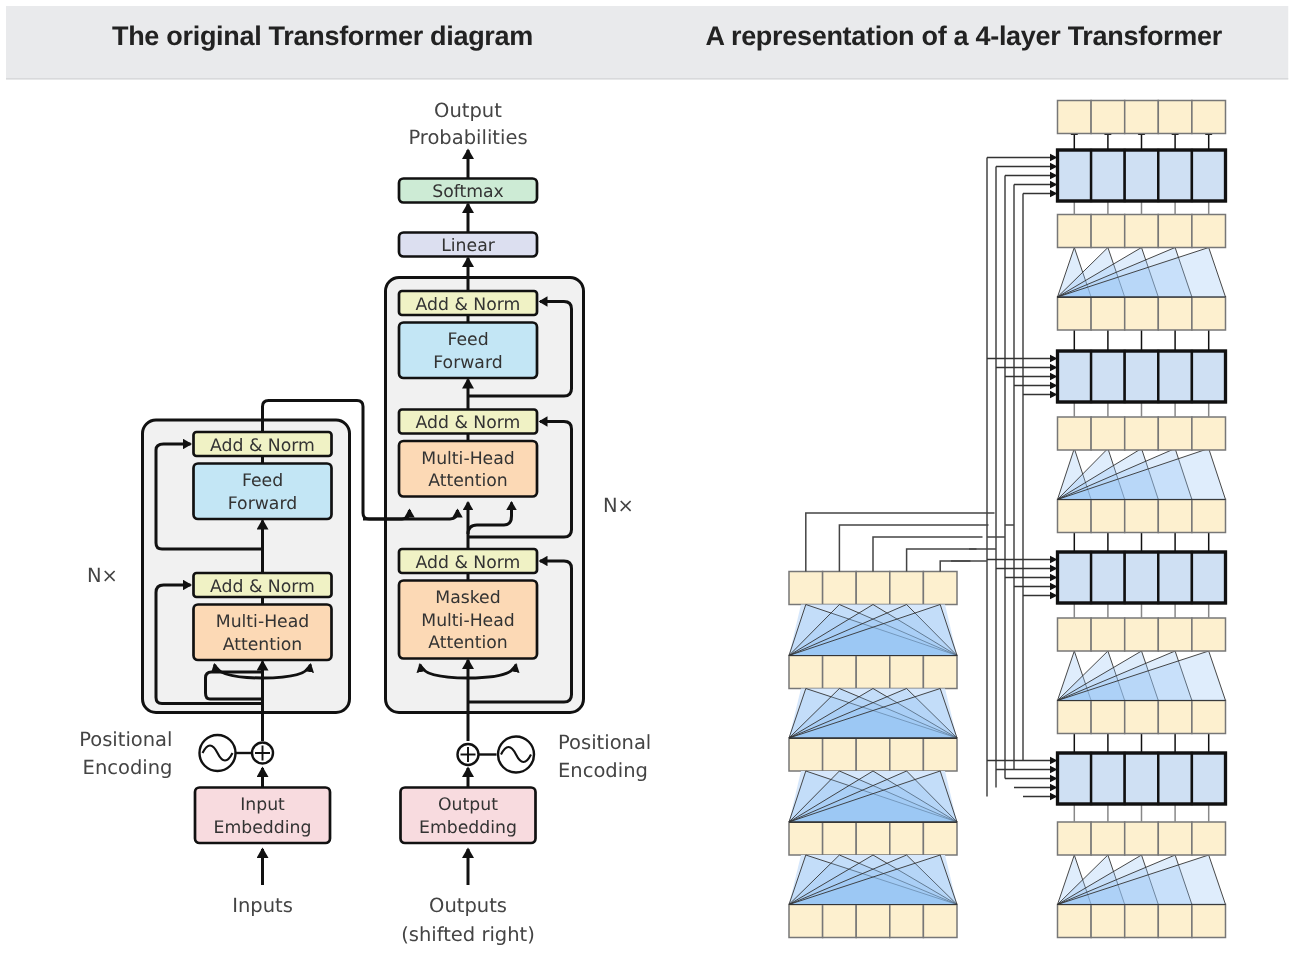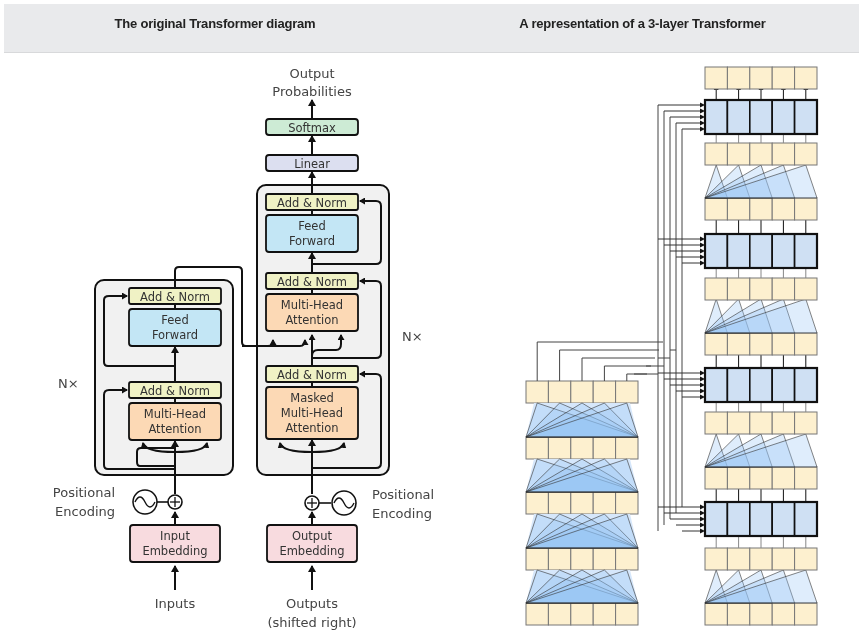--- a/index.html
+++ b/index.html
@@ -1,30 +1,30 @@
 <!DOCTYPE html>
 <html><head>
 <meta charset="utf-8">
 <style>
   html, body { margin:0; padding:0; background:#ffffff; }
   body { width:859px; height:644px; position:relative; overflow:hidden; font-family:"Liberation Sans", sans-serif; }
   .header { position:absolute; left:4px; top:4px; width:855px; height:48px; background:#e9eaec; border-bottom:1px solid #d8d9db; }
-  .hdr-title { position:absolute; top:0; height:48px; line-height:48px; font-size:13px; font-weight:bold; color:#222; text-align:center; font-family:"Liberation Sans", sans-serif; letter-spacing:-0.2px; }
+  .hdr-title { position:absolute; top:0; height:48px; line-height:48px; font-size:18px; font-weight:bold; color:#222; text-align:center; font-family:"Liberation Sans", sans-serif; letter-spacing:-0.2px; }
   #hdr-left { left:0; width:430px; }
   #hdr-right { left:430px; width:425px; }
   svg { position:absolute; left:0; top:0; }
   .lbl { font-family:"DejaVu Sans", sans-serif; fill:#444; }
   .blk { font-family:"DejaVu Sans", sans-serif; fill:#333; font-size:11.5px; }
 </style>
 </head>
 <body>
 
 <div class="header"></div>
 <div class="hdr-title" id="hdr-left">The original Transformer diagram</div>
-<div class="hdr-title" id="hdr-right">A representation of a 3-layer Transformer</div>
+<div class="hdr-title" id="hdr-right">A representation of a 4-layer Transformer</div>
 
 <svg width="859" height="644" viewBox="0 0 859 644">
   <defs>
     <marker id="ah" markerWidth="8" markerHeight="8" refX="6" refY="4" orient="auto" markerUnits="userSpaceOnUse">
       <path d="M0,0 L7,4 L0,8 z" fill="#111"></path>
     </marker>
     <marker id="ahs" markerWidth="7" markerHeight="7" refX="5" refY="3.5" orient="auto" markerUnits="userSpaceOnUse">
       <path d="M0,0 L6,3.5 L0,7 z" fill="#111"></path>
     </marker>
   </defs>

